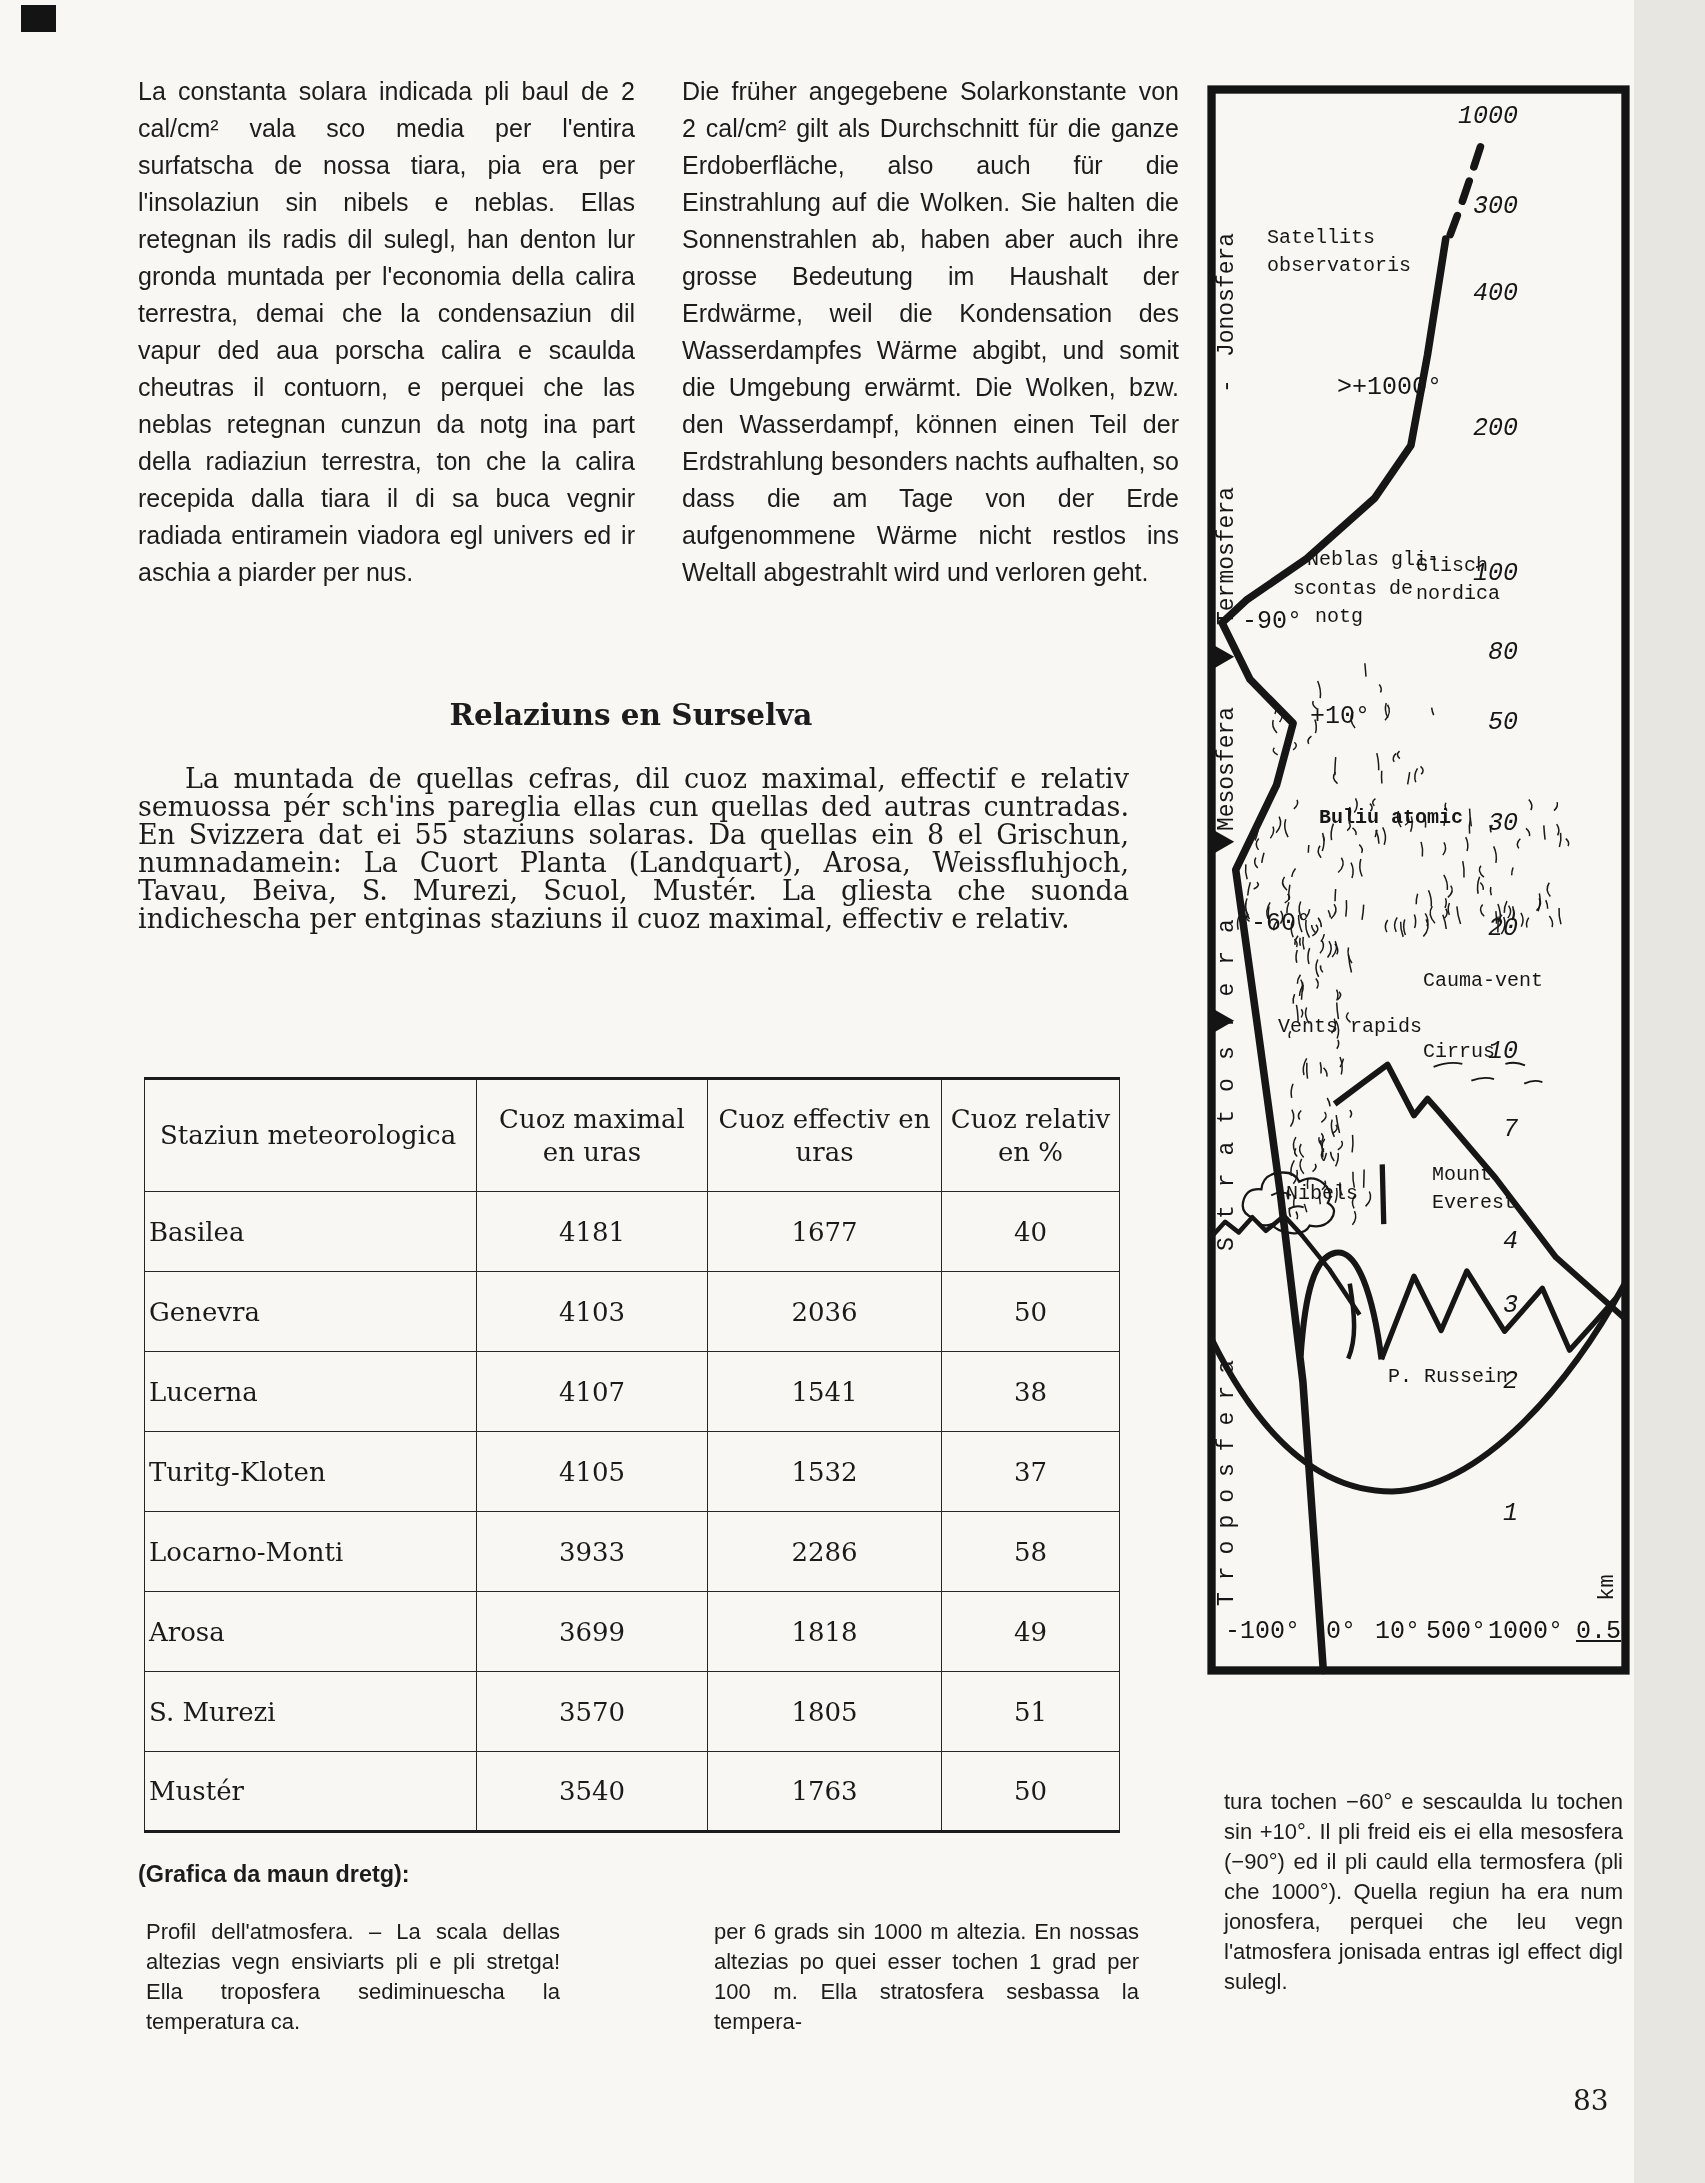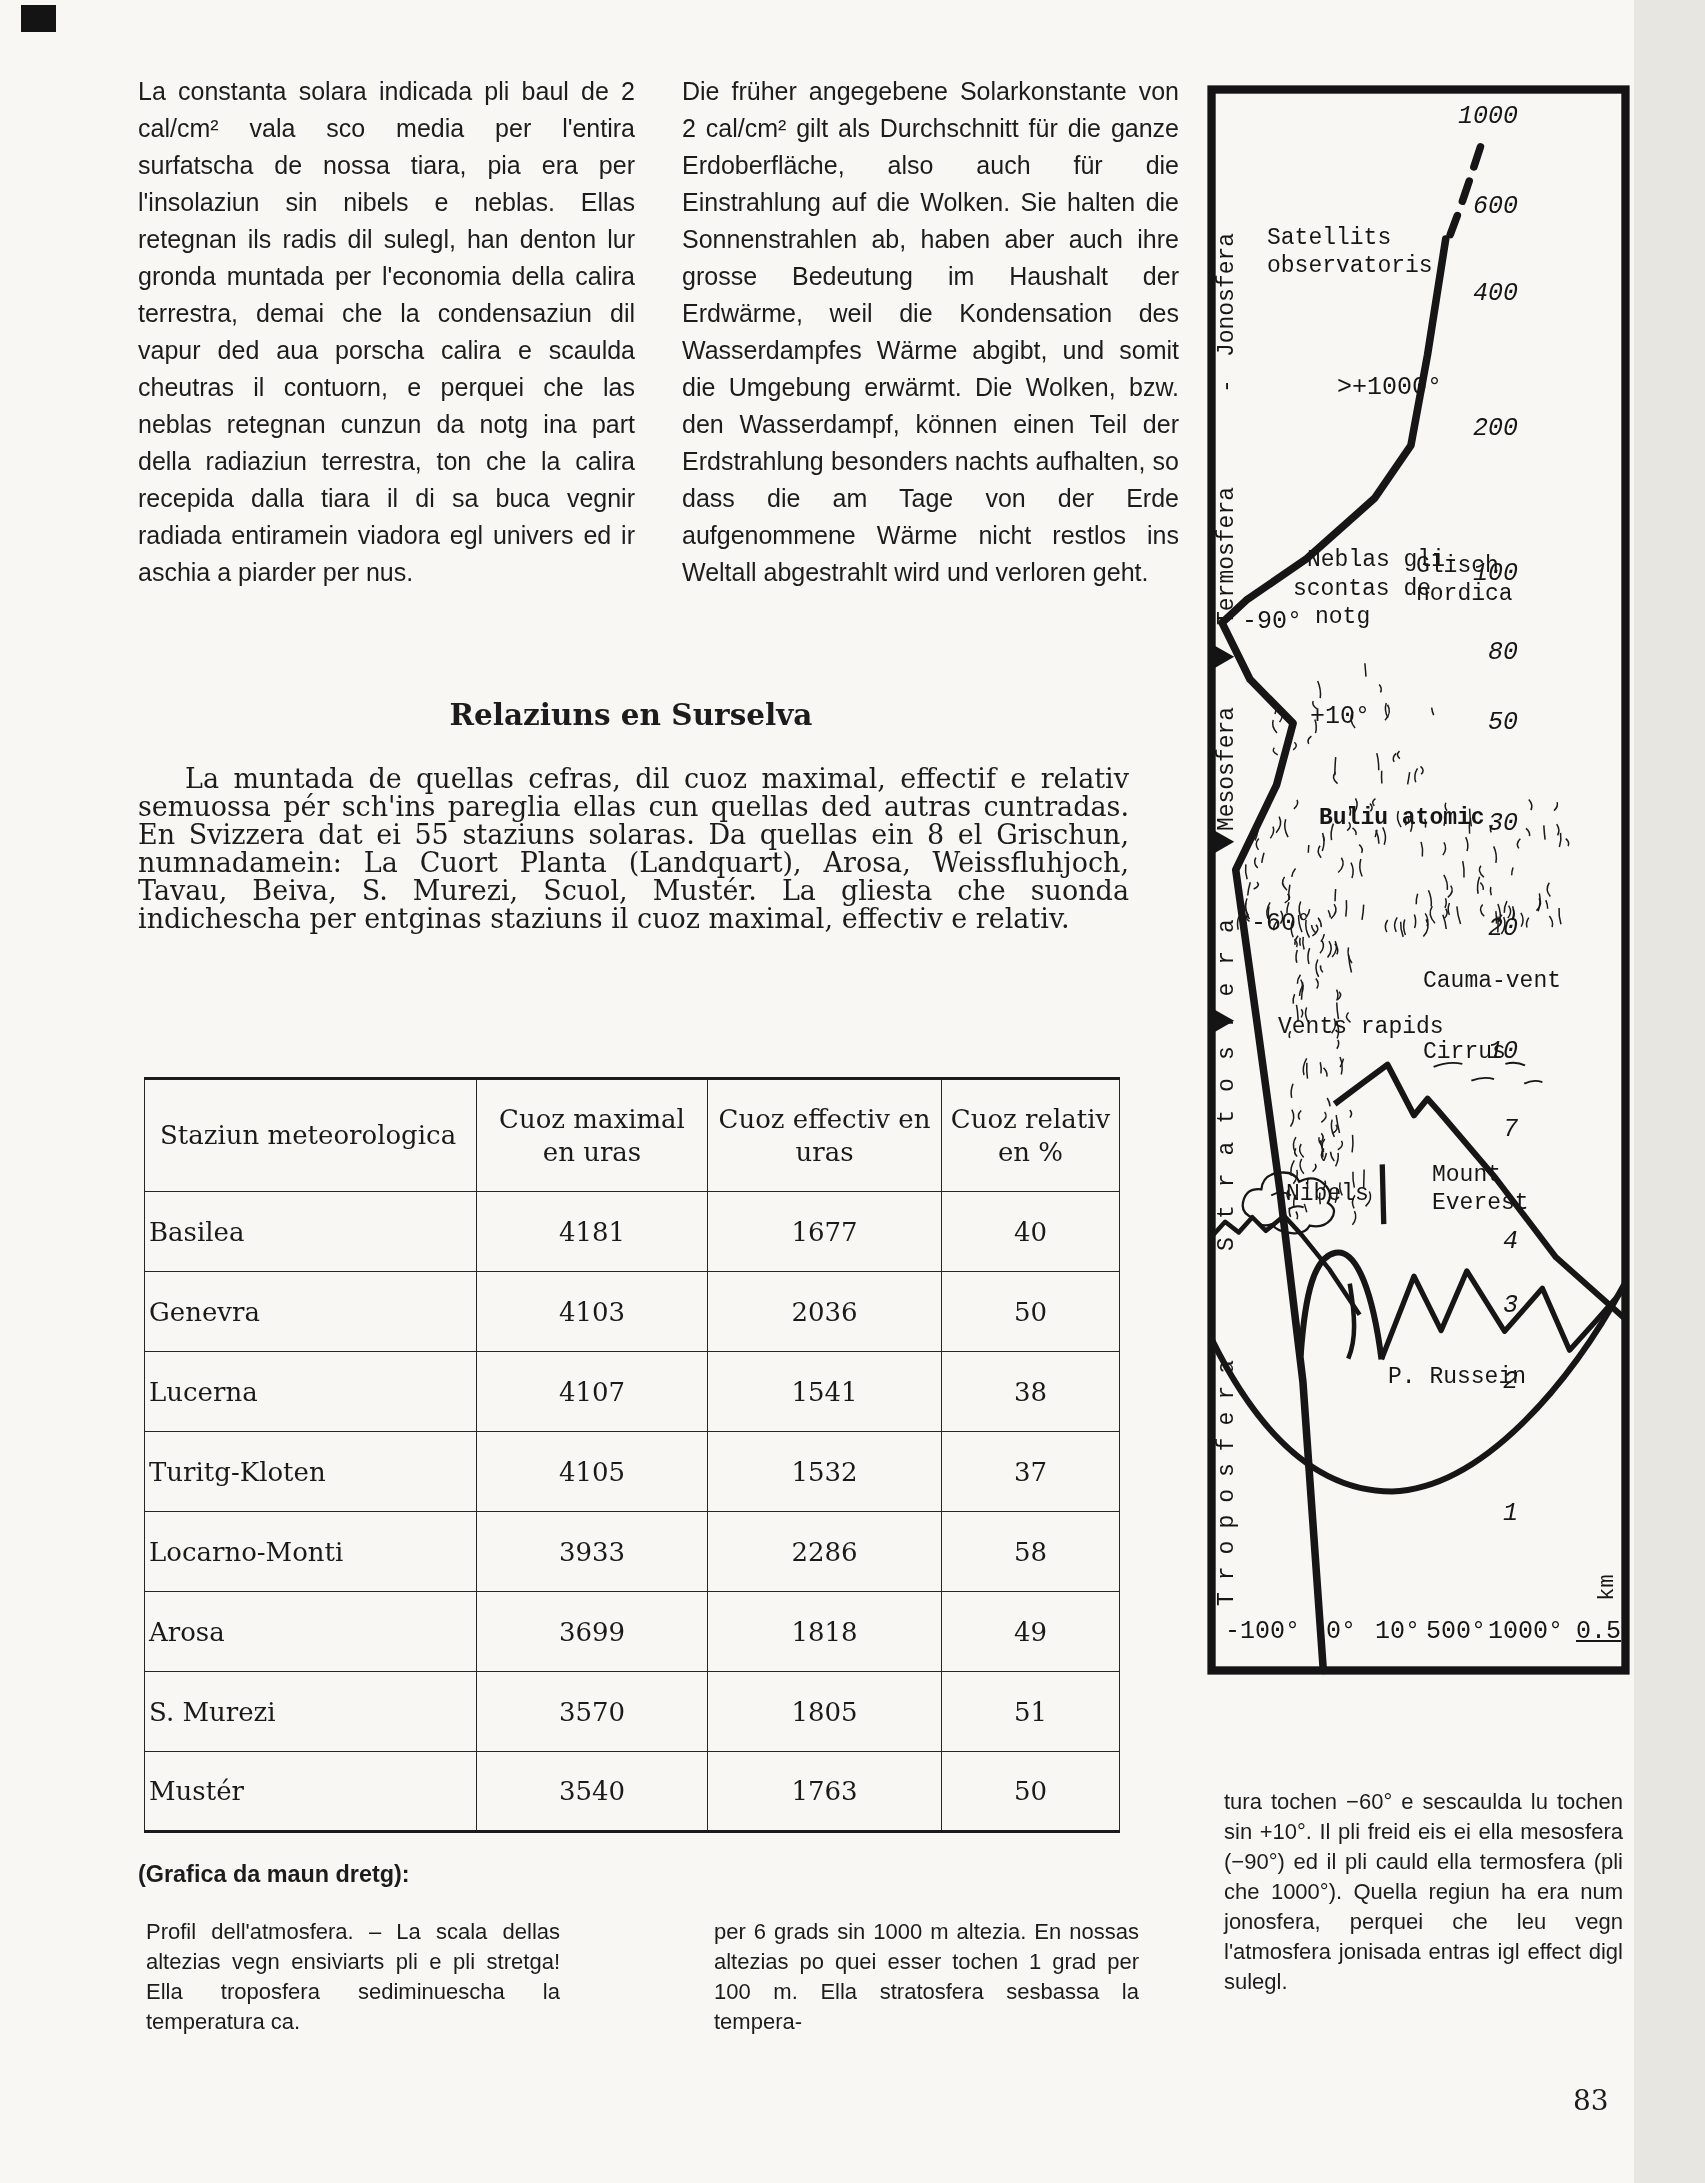--- a/index.html
+++ b/index.html
@@ -24,21 +24,21 @@
   table.stations td:first-child{text-align:left;padding-left:4px;}
   table.stations tbody tr:last-child td{border-bottom:3.8px solid #1c1c1c;}
   .grafica{position:absolute;left:138px;top:1861px;font-size:23.4px;font-weight:bold;}
   .cap{position:absolute;font-size:22px;line-height:30px;text-align:justify;}
   .cap1{left:146px;top:1917px;width:414px;}
   .cap2{left:714px;top:1917px;width:425px;}
   .cap3{left:1224px;top:1787px;width:399px;}
   .pagenum{position:absolute;left:1573px;top:2084px;font-family:"DejaVu Serif",serif;font-size:28px;}
   .diagram{position:absolute;left:1207px;top:85px;width:423px;height:1590px;}
   .diagram svg{position:absolute;left:0;top:0;}
-  .dlabel{position:absolute;font-family:"Liberation Mono",monospace;font-size:23px;line-height:28px;
+  .dlabel{position:absolute;font-family:"Liberation Mono",monospace;font-size:20px;line-height:28px;
         color:#161616;white-space:pre-line;}
   .dlabel.b{font-weight:bold;}
   .tick{position:absolute;font-family:"Liberation Mono",monospace;font-size:25px;color:#161616;}
   .alt{width:63px;text-align:right;left:248px;font-style:italic;}
   .xtick{top:1532px;}
   .layer{position:absolute;font-family:"Liberation Mono",monospace;font-size:23px;color:#161616;
         white-space:nowrap;transform:translate(-50%,-50%) rotate(-90deg);}
   .kmunit{position:absolute;font-family:"Liberation Mono",monospace;font-size:22px;color:#161616;
         transform:rotate(-90deg);}
 </style>
@@ -397,21 +397,21 @@
         <div class="dlabel b" style="left: 112px; top: 719px;">Buliu atomic</div>
         <div class="dlabel" style="left: 44px; top: 825px; font-size: 25px;">-60°</div>
         <div class="dlabel" style="left: 216px; top: 882px;">Cauma-vent</div>
         <div class="dlabel" style="left: 71px; top: 928px;">Vents rapids</div>
         <div class="dlabel" style="left: 216px; top: 953px;">Cirrus</div>
         <div class="dlabel" style="left: 79px; top: 1095px;">Nibels</div>
         <div class="dlabel" style="left: 225px; top: 1076px;">Mount
  Everest</div>
         <div class="dlabel" style="left: 181px; top: 1278px;">P. Russein</div>
         <div class="tick alt" style="top: 16.6px;">1000</div>
-        <div class="tick alt" style="top: 107px;">600</div>
+        <div class="tick alt" style="top: 107px;">300</div>
         <div class="tick alt" style="top: 194px;">400</div>
         <div class="tick alt" style="top: 329px;">200</div>
         <div class="tick alt" style="top: 474px;">100</div>
         <div class="tick alt" style="top: 525px; margin-top: 28px;">80</div>
         <div class="tick alt" style="top: 623px;">50</div>
         <div class="tick alt" style="top: 724px;">30</div>
         <div class="tick alt" style="top: 810px; margin-top: 19px;">20</div>
         <div class="tick alt" style="top: 952px;">10</div>
         <div class="tick alt" style="top: 1030px;">7</div>
         <div class="tick alt" style="top: 1142px;">4</div>

